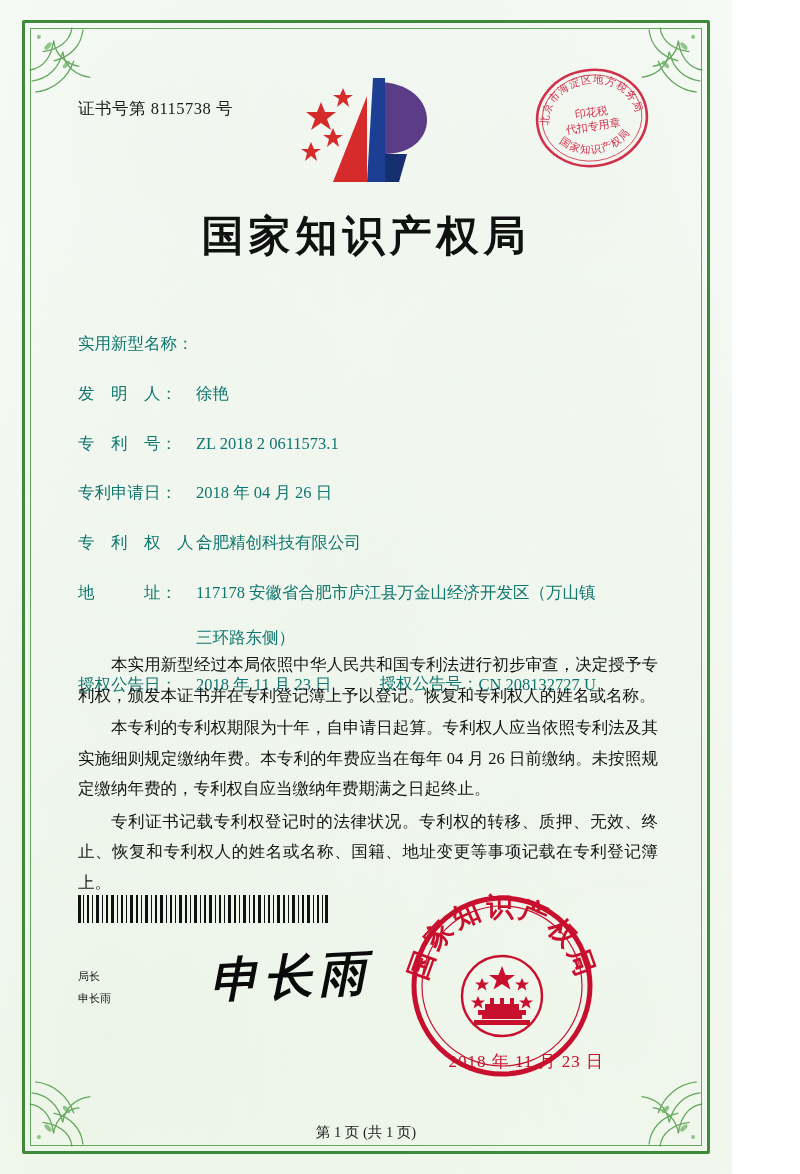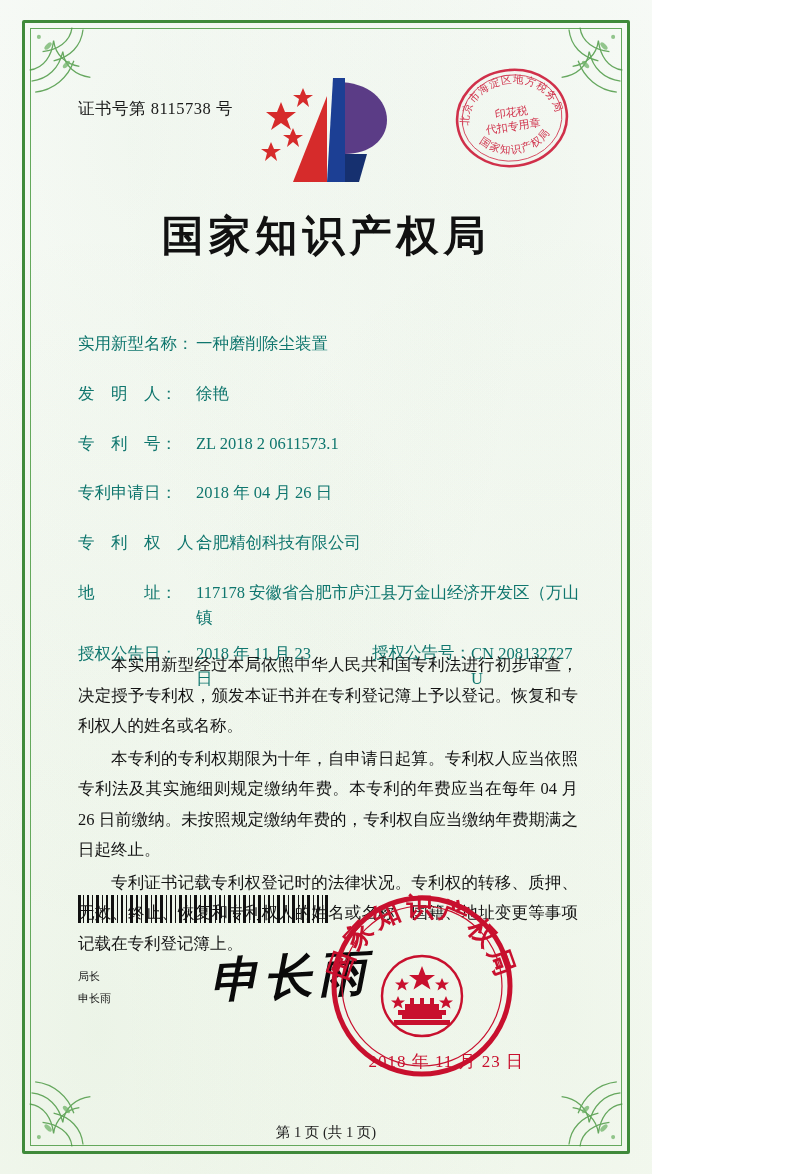--- a/index.html
+++ b/index.html
@@ -5,21 +5,21 @@
   html, body {
     margin: 0;
     padding: 0;
     background: #ffffff;
   }
   body {
     font-family: "Liberation Serif", "DejaVu Serif", serif;
   }
   .page {
     position: relative;
-    width: 652px;
+    width: 732px;
     height: 1174px;
     background: #fdfefb;
     overflow: hidden;
   }
   
   .bg-wash {
     position: absolute;
     inset: 0;
     background:
       radial-gradient(ellipse at 20% 12%, rgba(120,175,110,0.10), rgba(255,255,255,0) 55%),
@@ -115,21 +115,21 @@
     line-height: 1.5;
   }
   .flabel {
     width: 118px;
     flex: 0 0 118px;
     white-space: nowrap;
   }
   .fvalue {
     flex: 1;
   }
-  .frow.addr { margin-bottom: 12px; }
+  .frow.addr { margin-bottom: 21px; }
   .addr-second {
     margin-left: 118px;
     margin-bottom: 24px;
     font-size: 16.5px;
   }
   .frow.two-col .col-right {
     margin-left: 48px;
     white-space: nowrap;
     font-family: Liberation Mono, monospace;
   }
@@ -322,21 +322,20 @@
         </g>
       </svg>
     </div>
 
     <div class="title">国家知识产权局</div>
 
     <div class="fields">
 
       <div class="frow">
         <div class="flabel">实用新型名称：</div>
-        <div class="fvalue">一种磨削除尘装置</div>
       </div>
 
       <div class="frow">
         <div class="flabel">发　明　人：</div>
         <div class="fvalue">徐艳</div>
       </div>
 
       <div class="frow">
         <div class="flabel">专　利　号：</div>
         <div class="fvalue">ZL 2018 2 0611573.1</div>
@@ -349,20 +348,21 @@
 
       <div class="frow">
         <div class="flabel">专　利　权　人：</div>
         <div class="fvalue">合肥精创科技有限公司</div>
       </div>
 
       <div class="frow addr">
         <div class="flabel">地　　　址：</div>
         <div class="fvalue">117178  安徽省合肥市庐江县万金山经济开发区（万山镇</div>
       </div>
+      <div class="addr-second">三环路东侧）</div>
 
       <div class="frow two-col">
         <div class="flabel">授权公告日：</div>
         <div>2018 年 11 月 23 日</div>
         <div class="col-right">授权公告号：</div>
         <div>CN 208132727 U</div>
       </div>
 
     </div>
 

